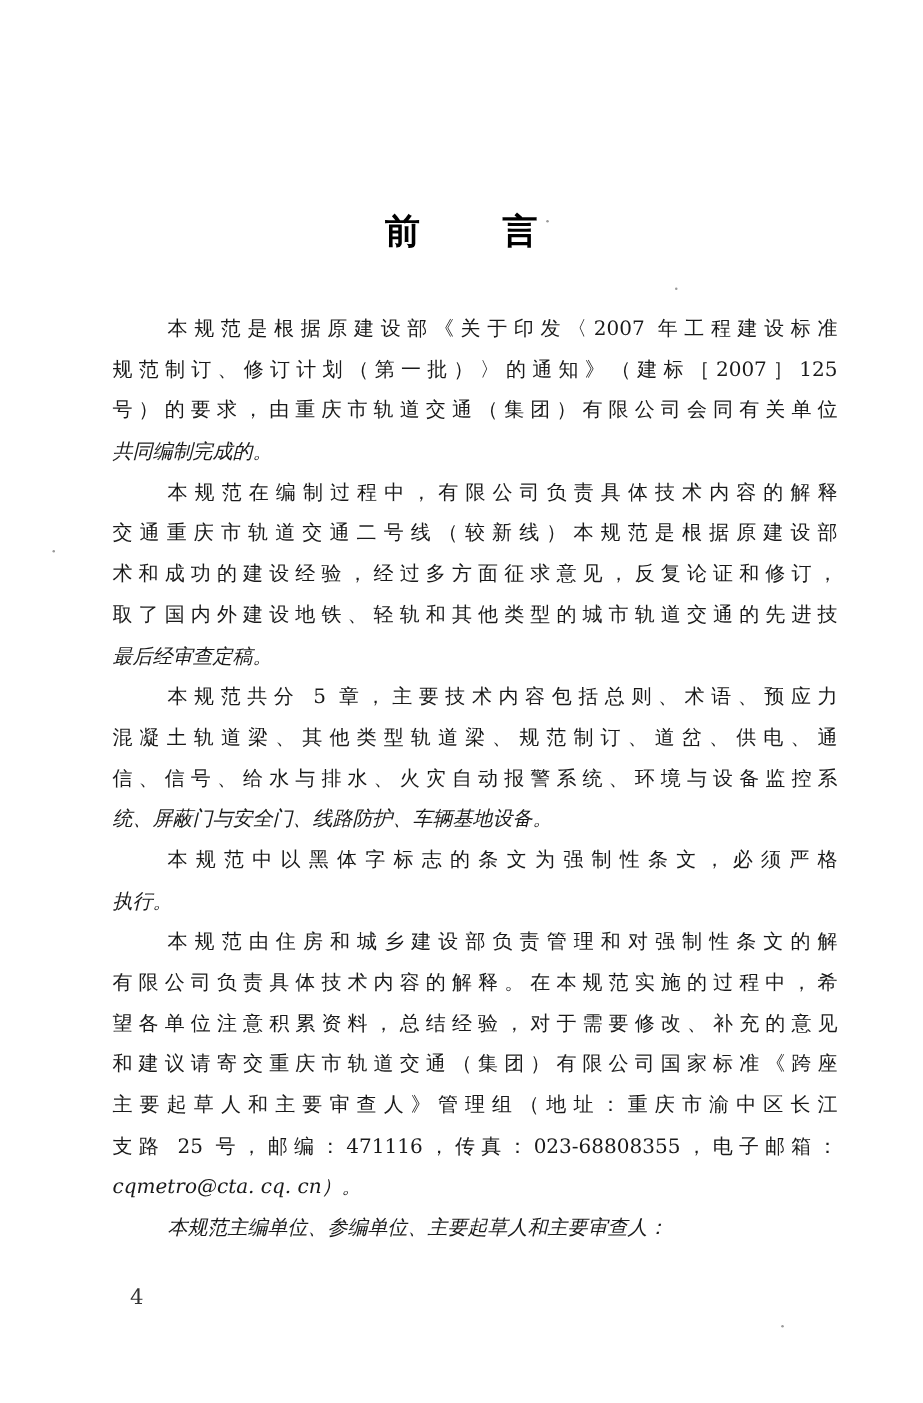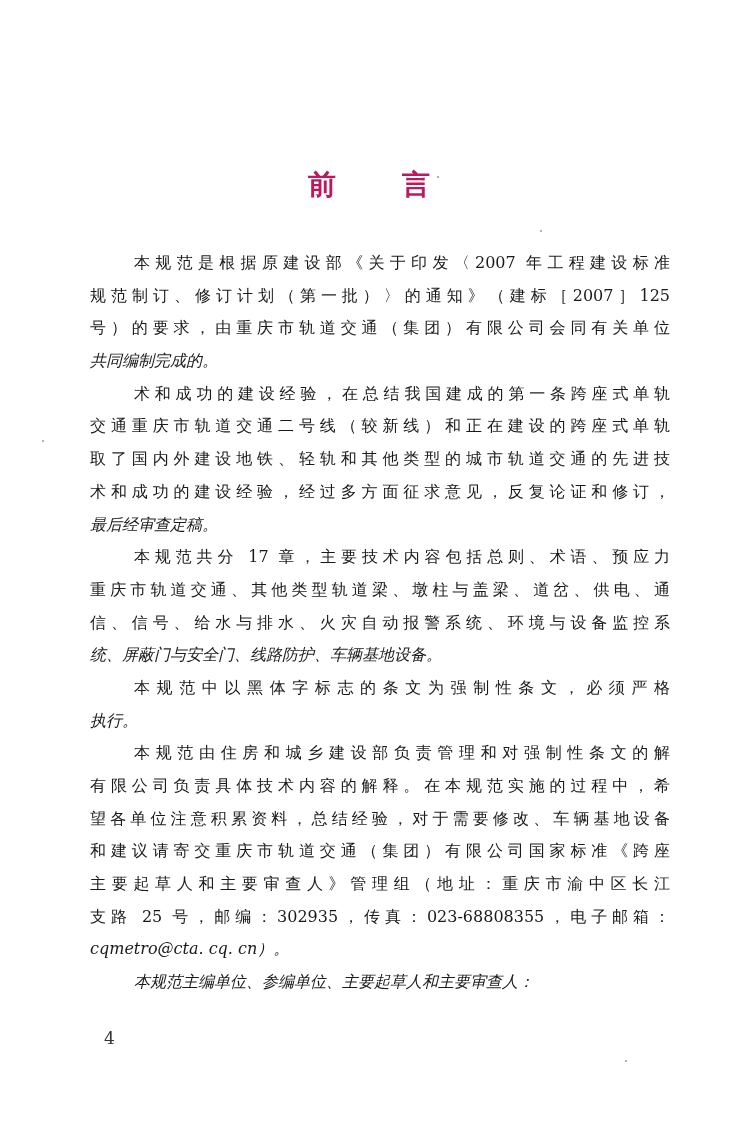--- a/index.html
+++ b/index.html
@@ -4,21 +4,21 @@
 <style>
   html, body { margin: 0; padding: 0; }
   body {
     width: 738px; height: 1122px; background: #ffffff; position: relative; overflow: hidden;
     font-family: "DejaVu Serif", "Liberation Serif", serif; color: #1a1a1a;
   }
   .page { position: absolute; left: 0; top: 0; width: 738px; height: 1122px; }
   .title {
     position: absolute; top: 166px; left: 0; width: 738px; text-align: center;
     font-size: 28px; font-weight: bold; font-family: "DejaVu Sans", "Liberation Sans", sans-serif;
-    color: #be185d;
+    color: #000000;
   }
   .title span { display: inline-block; }
   .title .gap { width: 66px; }
   .body {
     position: absolute; left: 90px; top: 247px; width: 580px;
   }
   .line {
     display: block; height: 32.7px; line-height: 32.7px; font-size: 16px;
     white-space: nowrap; text-align: justify; text-align-last: justify; overflow: visible;
   }
@@ -38,40 +38,40 @@
     <span>前</span><span class="gap"></span><span>言</span>
   </div>
 
   <div class="body">
 
     <span class="line indent">本规范是根据原建设部《关于印发〈2007 年工程建设标准</span>
     <span class="line">规范制订、修订计划（第一批）〉的通知》（建标［2007］125</span>
     <span class="line">号）的要求，由重庆市轨道交通（集团）有限公司会同有关单位</span>
     <span class="line last">共同编制完成的。</span>
 
-    <span class="line indent">术和成功的建设经验，在总结我国建成的第一条跨座式单轨</span>
-    <span class="line">交通重庆市轨道交通二号线（较新线）和正在建设的跨座式单轨</span>
+    <span class="line indent">本规范在编制过程中，有限公司负责具体技术内容的解释</span>
+    <span class="line">交通重庆市轨道交通二号线（较新线）本规范是根据原建设部</span>
+    <span class="line">术和成功的建设经验，经过多方面征求意见，反复论证和修订，</span>
     <span class="line">取了国内外建设地铁、轻轨和其他类型的城市轨道交通的先进技</span>
-    <span class="line">术和成功的建设经验，经过多方面征求意见，反复论证和修订，</span>
     <span class="line last">最后经审查定稿。</span>
 
-    <span class="line indent">本规范共分 17 章，主要技术内容包括总则、术语、预应力</span>
-    <span class="line">重庆市轨道交通、其他类型轨道梁、墩柱与盖梁、道岔、供电、通</span>
+    <span class="line indent">本规范共分 5 章，主要技术内容包括总则、术语、预应力</span>
+    <span class="line">混凝土轨道梁、其他类型轨道梁、规范制订、道岔、供电、通</span>
     <span class="line">信、信号、给水与排水、火灾自动报警系统、环境与设备监控系</span>
     <span class="line last">统、屏蔽门与安全门、线路防护、车辆基地设备。</span>
 
     <span class="line indent">本规范中以黑体字标志的条文为强制性条文，必须严格</span>
     <span class="line last">执行。</span>
 
     <span class="line indent">本规范由住房和城乡建设部负责管理和对强制性条文的解</span>
     <span class="line">有限公司负责具体技术内容的解释。在本规范实施的过程中，希</span>
-    <span class="line">望各单位注意积累资料，总结经验，对于需要修改、车辆基地设备</span>
+    <span class="line">望各单位注意积累资料，总结经验，对于需要修改、补充的意见</span>
     <span class="line">和建议请寄交重庆市轨道交通（集团）有限公司国家标准《跨座</span>
     <span class="line">主要起草人和主要审查人》管理组（地址：重庆市渝中区长江</span>
-    <span class="line">支路 25 号，邮编：302935，传真：023-68808355，电子邮箱：</span>
+    <span class="line">支路 25 号，邮编：471116，传真：023-68808355，电子邮箱：</span>
     <span class="line last">cqmetro@cta. cq. cn）。</span>
 
     <span class="line indent last">本规范主编单位、参编单位、主要起草人和主要审查人：</span>
   </div>
 
   <div class="pagenum">4</div>
 
   <div class="speck" style="left:437px;top:176px;"></div>
   <div class="speck" style="left:540px;top:230px;"></div>
   <div class="speck" style="left:42px;top:440px;"></div>

